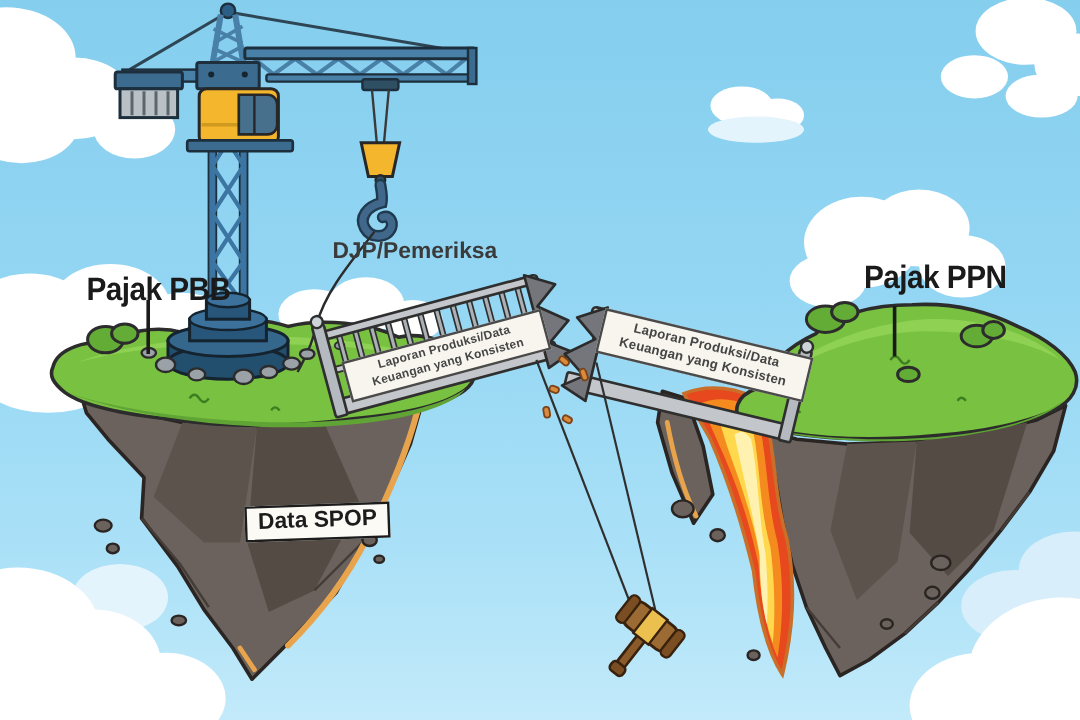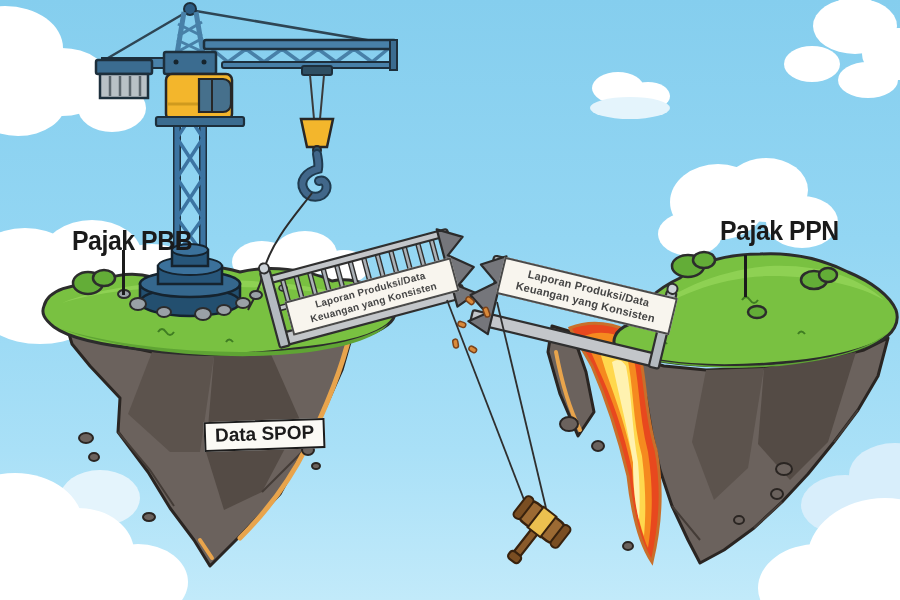--- a/index.html
+++ b/index.html
@@ -280,20 +280,21 @@
     <rect x="19" y="-13" width="9" height="26" rx="4" fill="#7a4e22" stroke="#38220e" stroke-width="2"></rect>
   </g>
 </svg>
 
   <div class="label title" style="left:72px;top:226px;">Pajak PBB</div>
   <div class="pointer" style="left:122px;top:250px;height:45px;"></div>
 
   <div class="label title" style="left:720px;top:216px;">Pajak PPN</div>
   <div class="pointer" style="left:744px;top:255px;height:42px;"></div>
 
+  <div class="label sub" style="left:277px;top:199px;">DJP/Pemeriksa</div>
 
   <div class="plate" style="left:204px;top:420px;">Data SPOP</div>
 
   <div class="sign sign-left">
     <span>Laporan Produksi/Data</span>
     <span>Keuangan yang Konsisten</span>
   </div>
 
   <div class="sign sign-right">
     <span>Laporan Produksi/Data</span>

